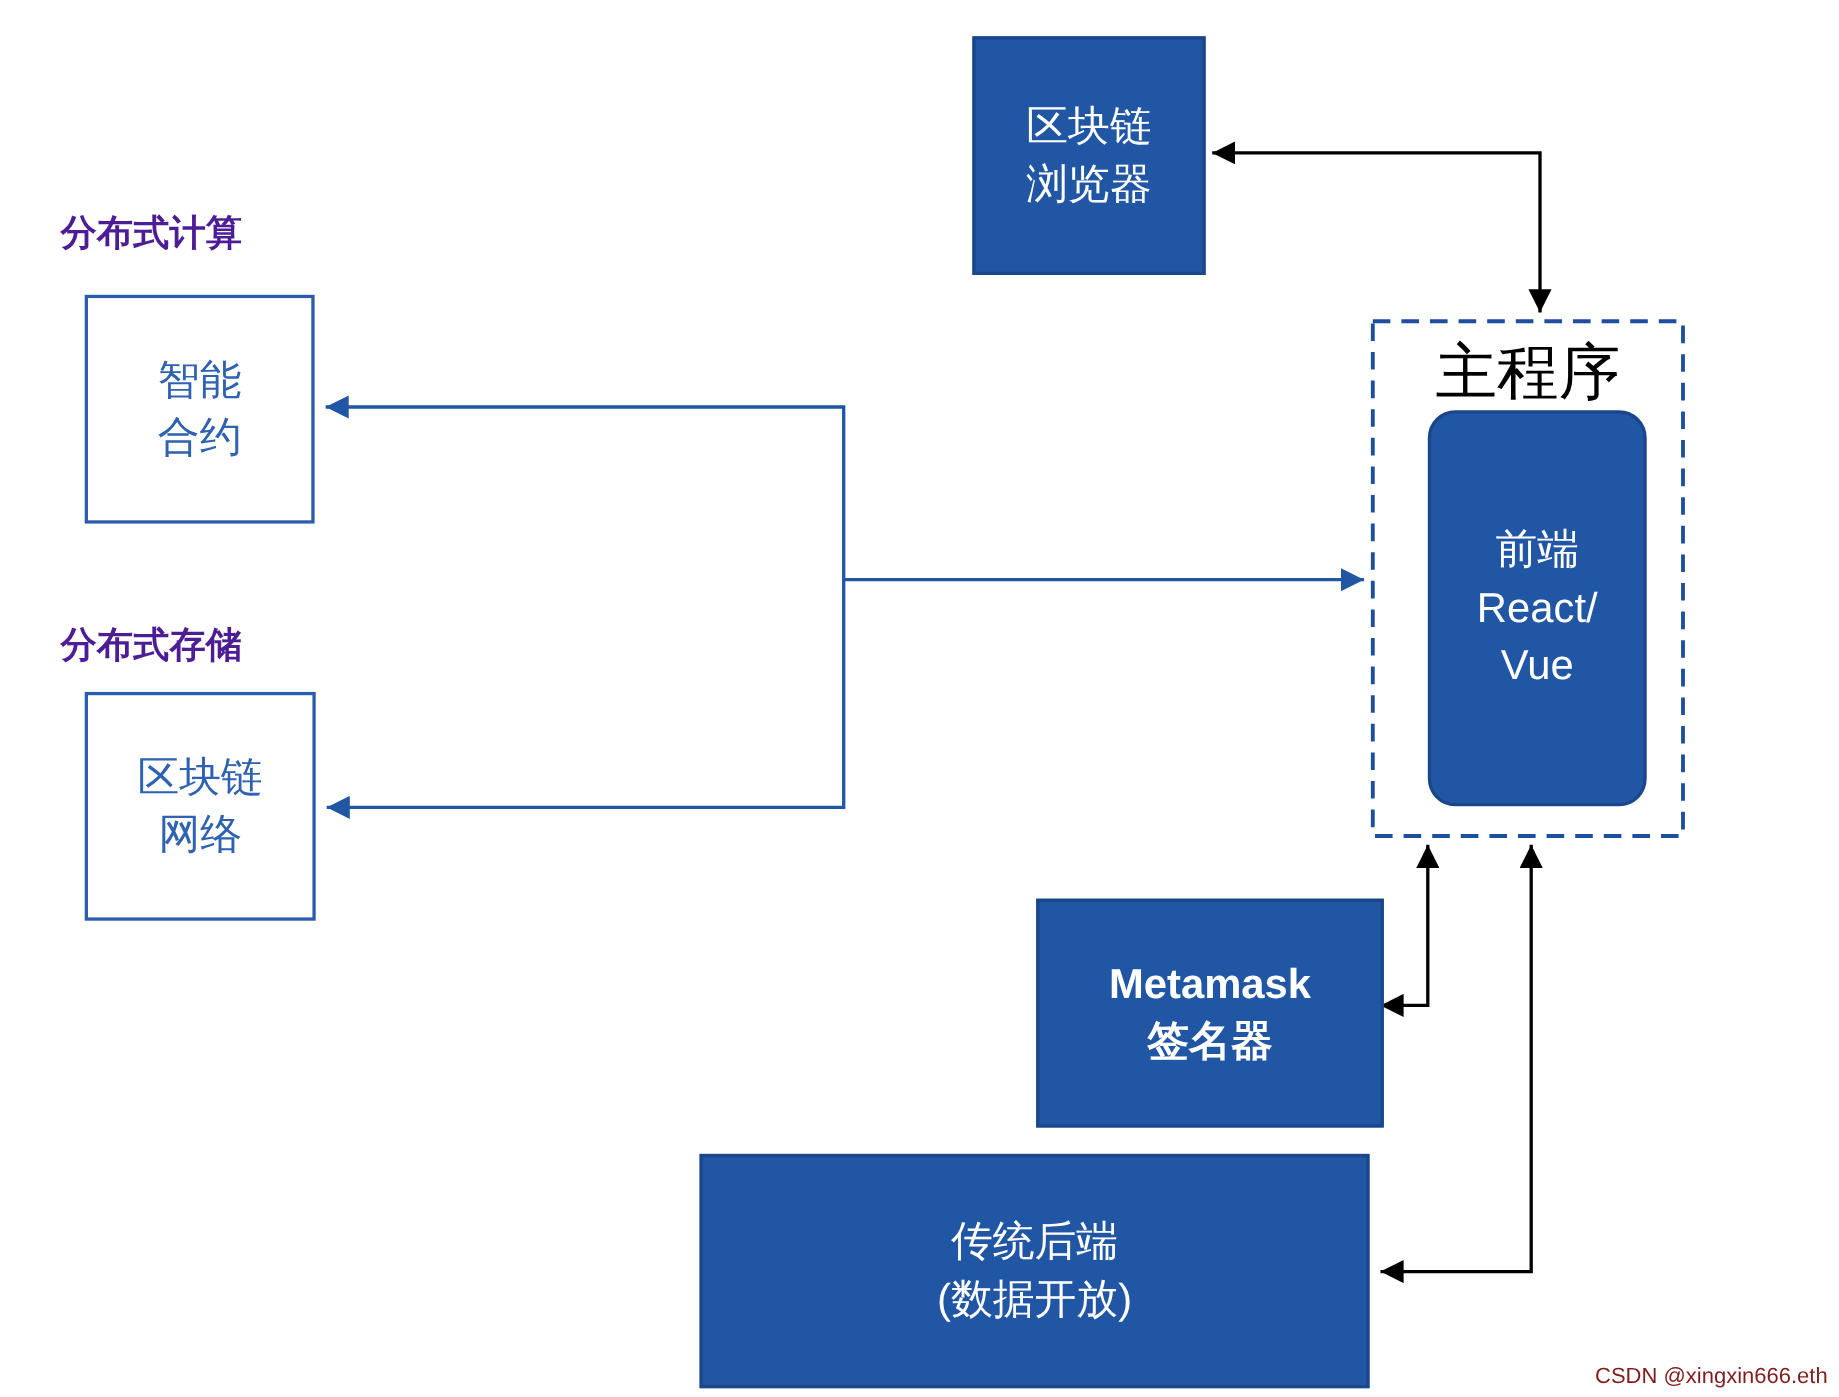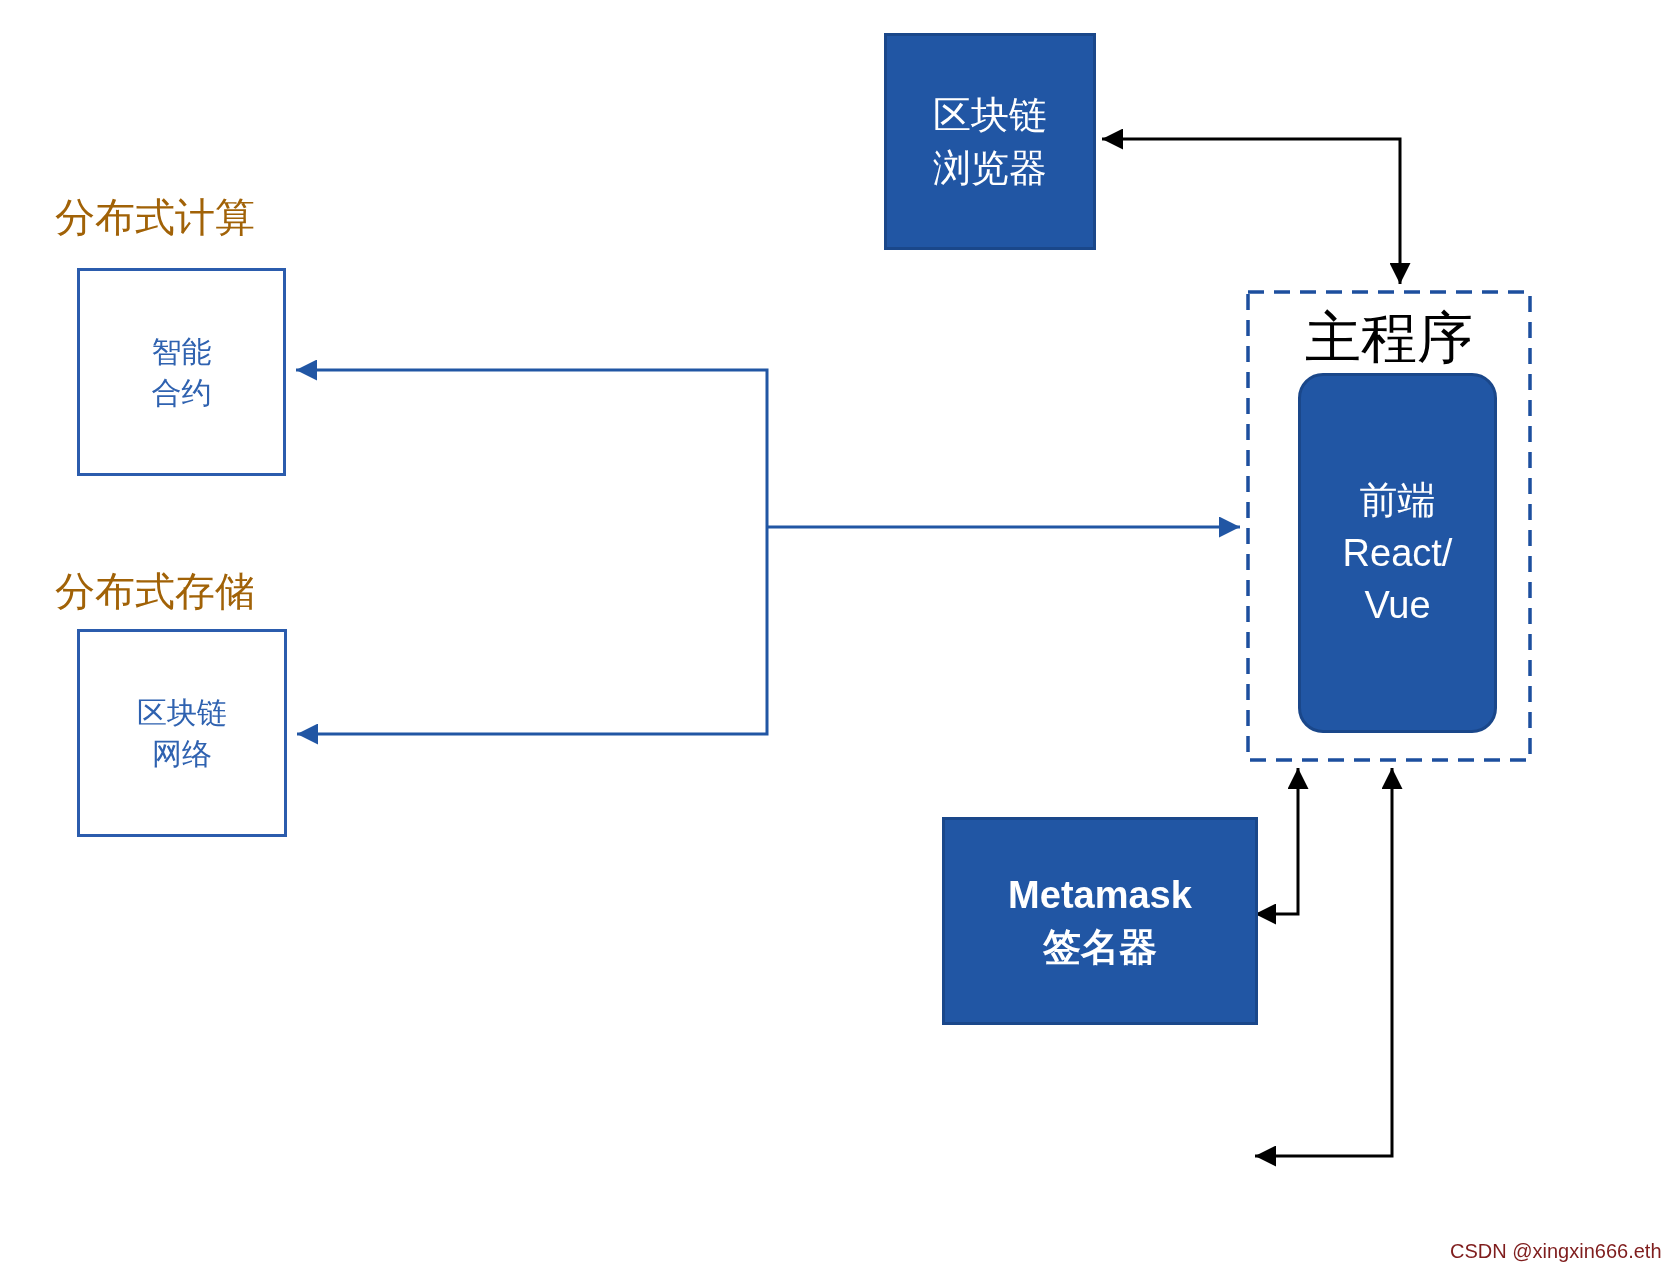--- a/index.html
+++ b/index.html
@@ -37,28 +37,28 @@
     background: #2156a4;
     border: 3px solid #1a478a;
     color: #ffffff;
     font-size: 38px;
     font-weight: 400;
   }
   .outline {
     background: #ffffff;
     border: 3px solid #2b5cad;
     color: #2f62b0;
-    font-size: 30px;
+    font-size: 38px;
     font-weight: 400;
   }
   .section-label {
     position: absolute;
-    color: #a16207;
-    font-size: 40px;
-    font-weight: 400;
+    color: #4c1d95;
+    font-size: 33px;
+    font-weight: 700;
     white-space: nowrap;
   }
   .main-program-title {
     position: absolute;
     left: 1248px;
     top: 301px;
     width: 282px;
     text-align: center;
     color: #000000;
     font-size: 56px;
@@ -127,16 +127,20 @@
     <div>前端</div>
     <div>React/</div>
     <div>Vue</div>
   </div>
 
   <div class="box solid" style="left:942px; top:817px; width:316px; height:208px;font-weight:bold;">
     <div>Metamask</div>
     <div>签名器</div>
   </div>
 
+  <div class="box solid" style="left:636px; top:1049px; width:609px; height:213px;">
+    <div>传统后端</div>
+    <div>(数据开放)</div>
+  </div>
 
   <div class="watermark">CSDN @xingxin666.eth</div>
 
 </div>
 
 </body></html>

